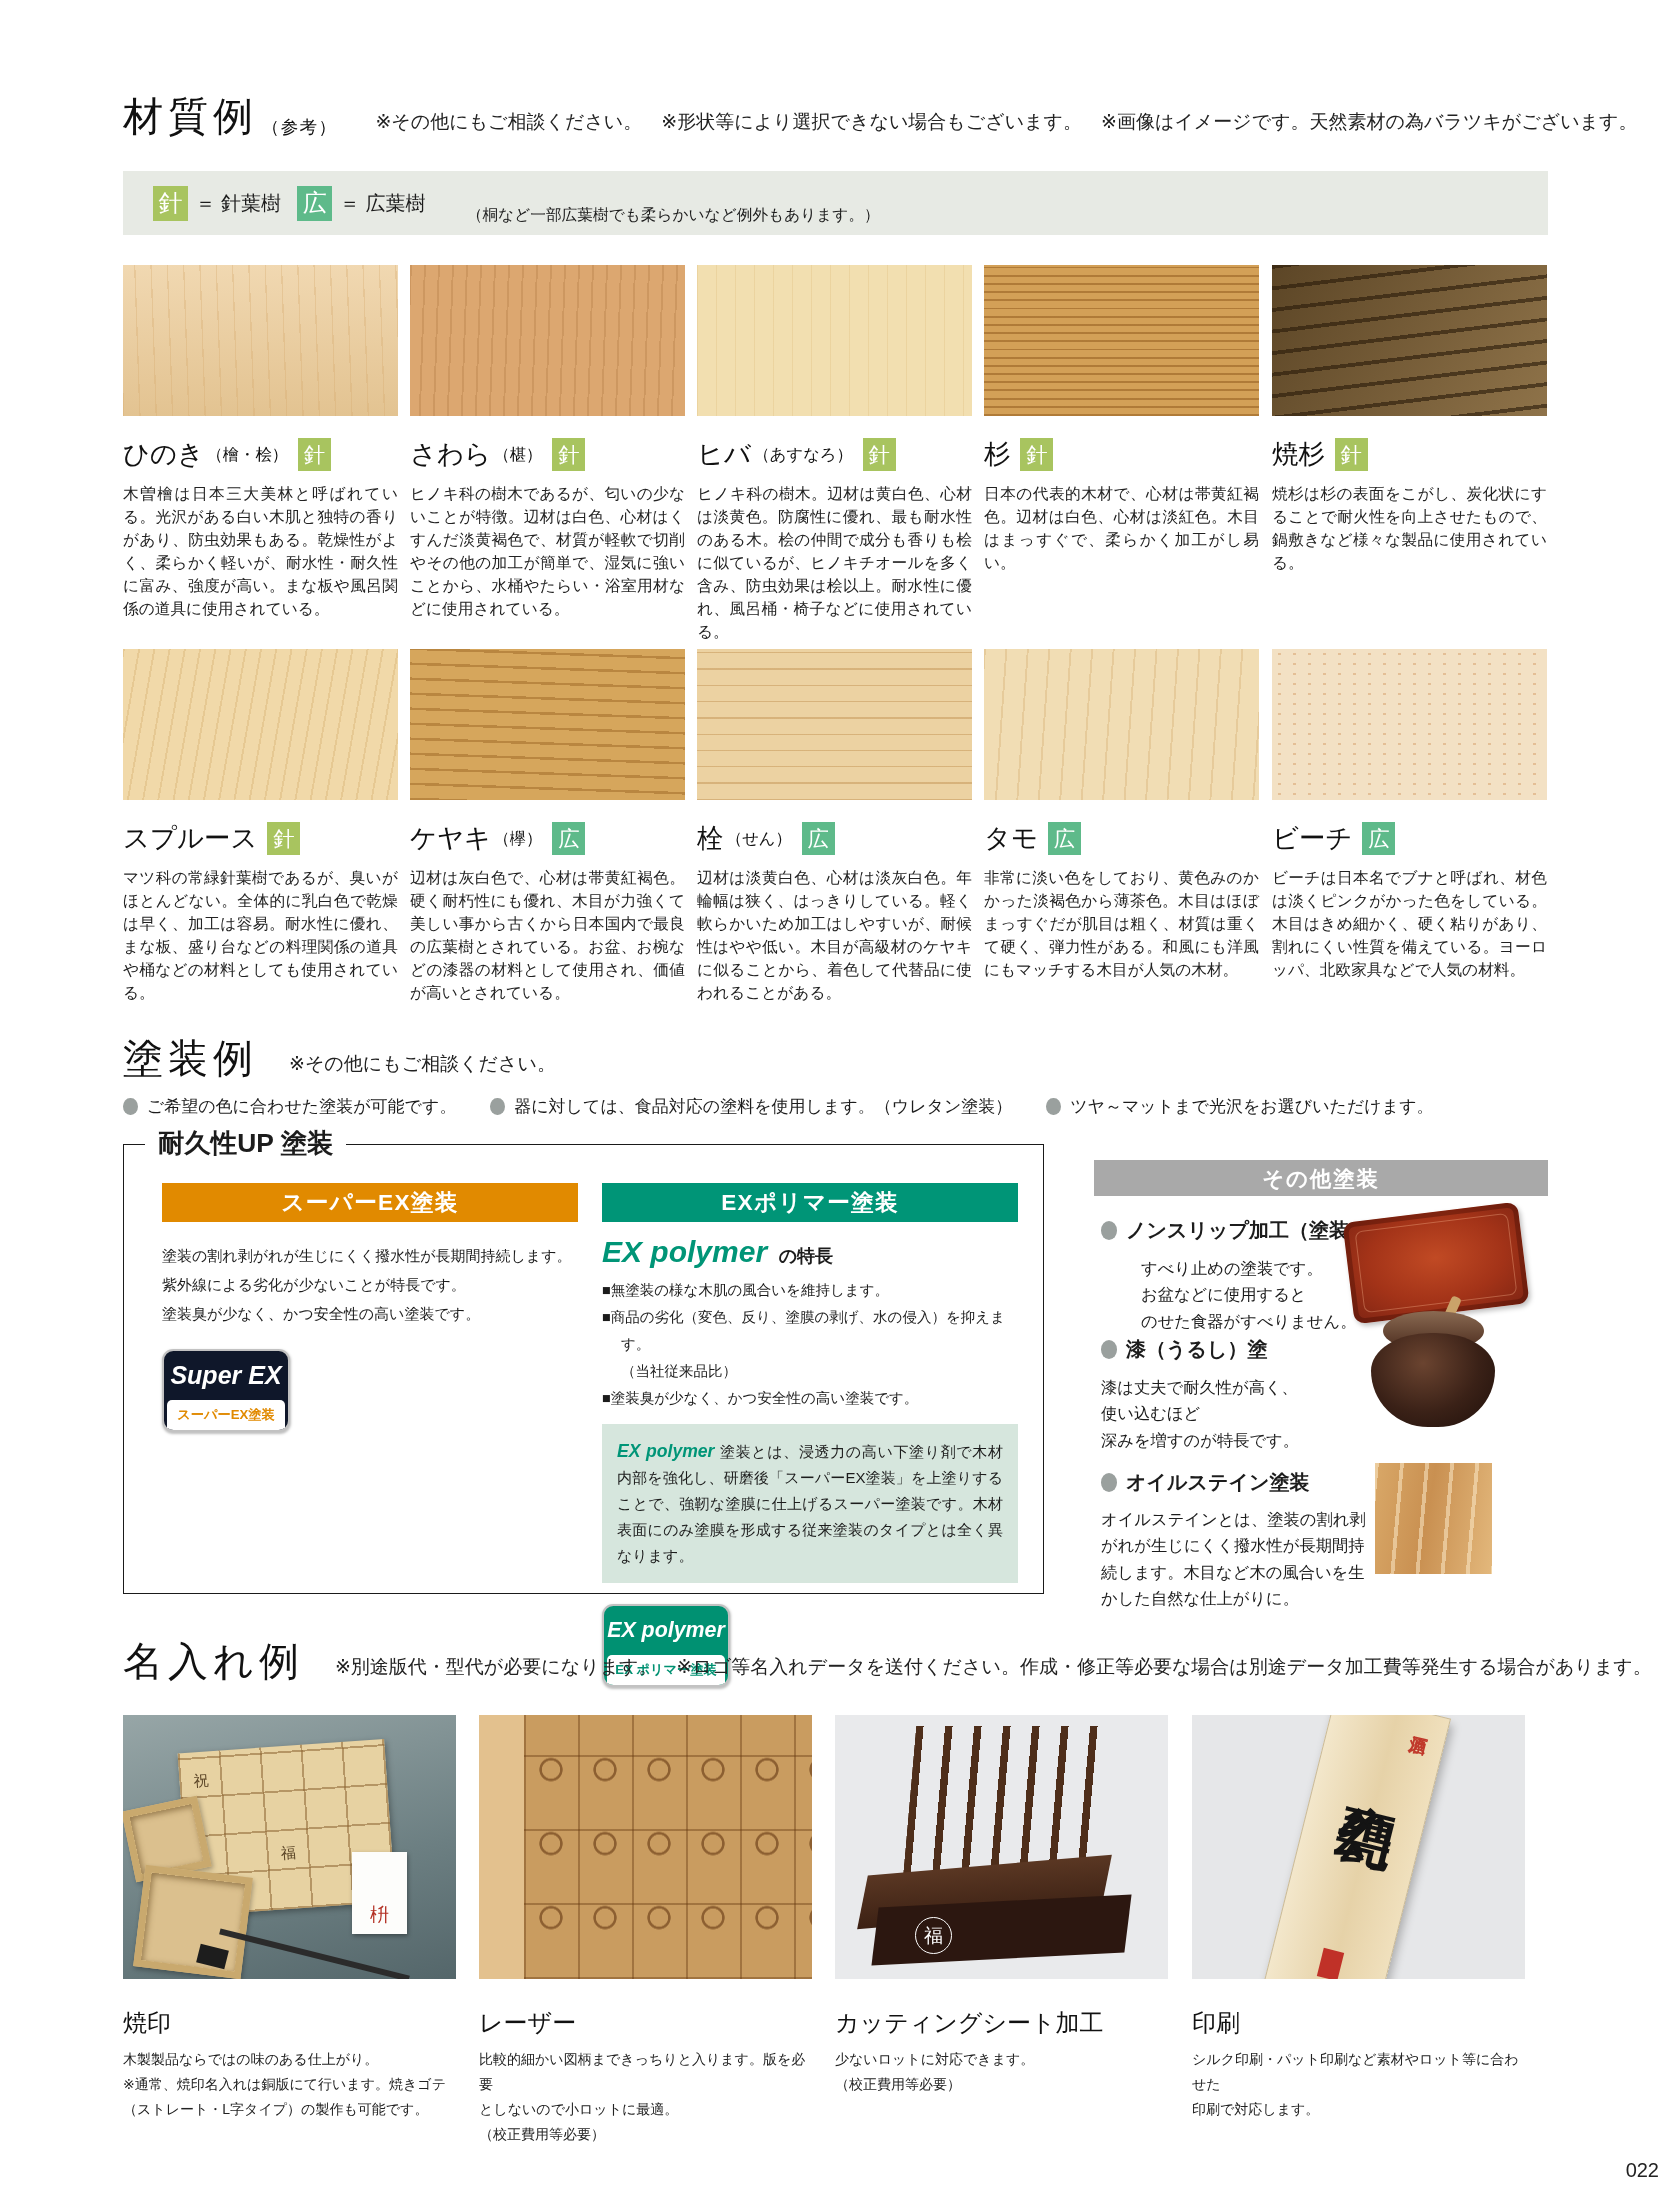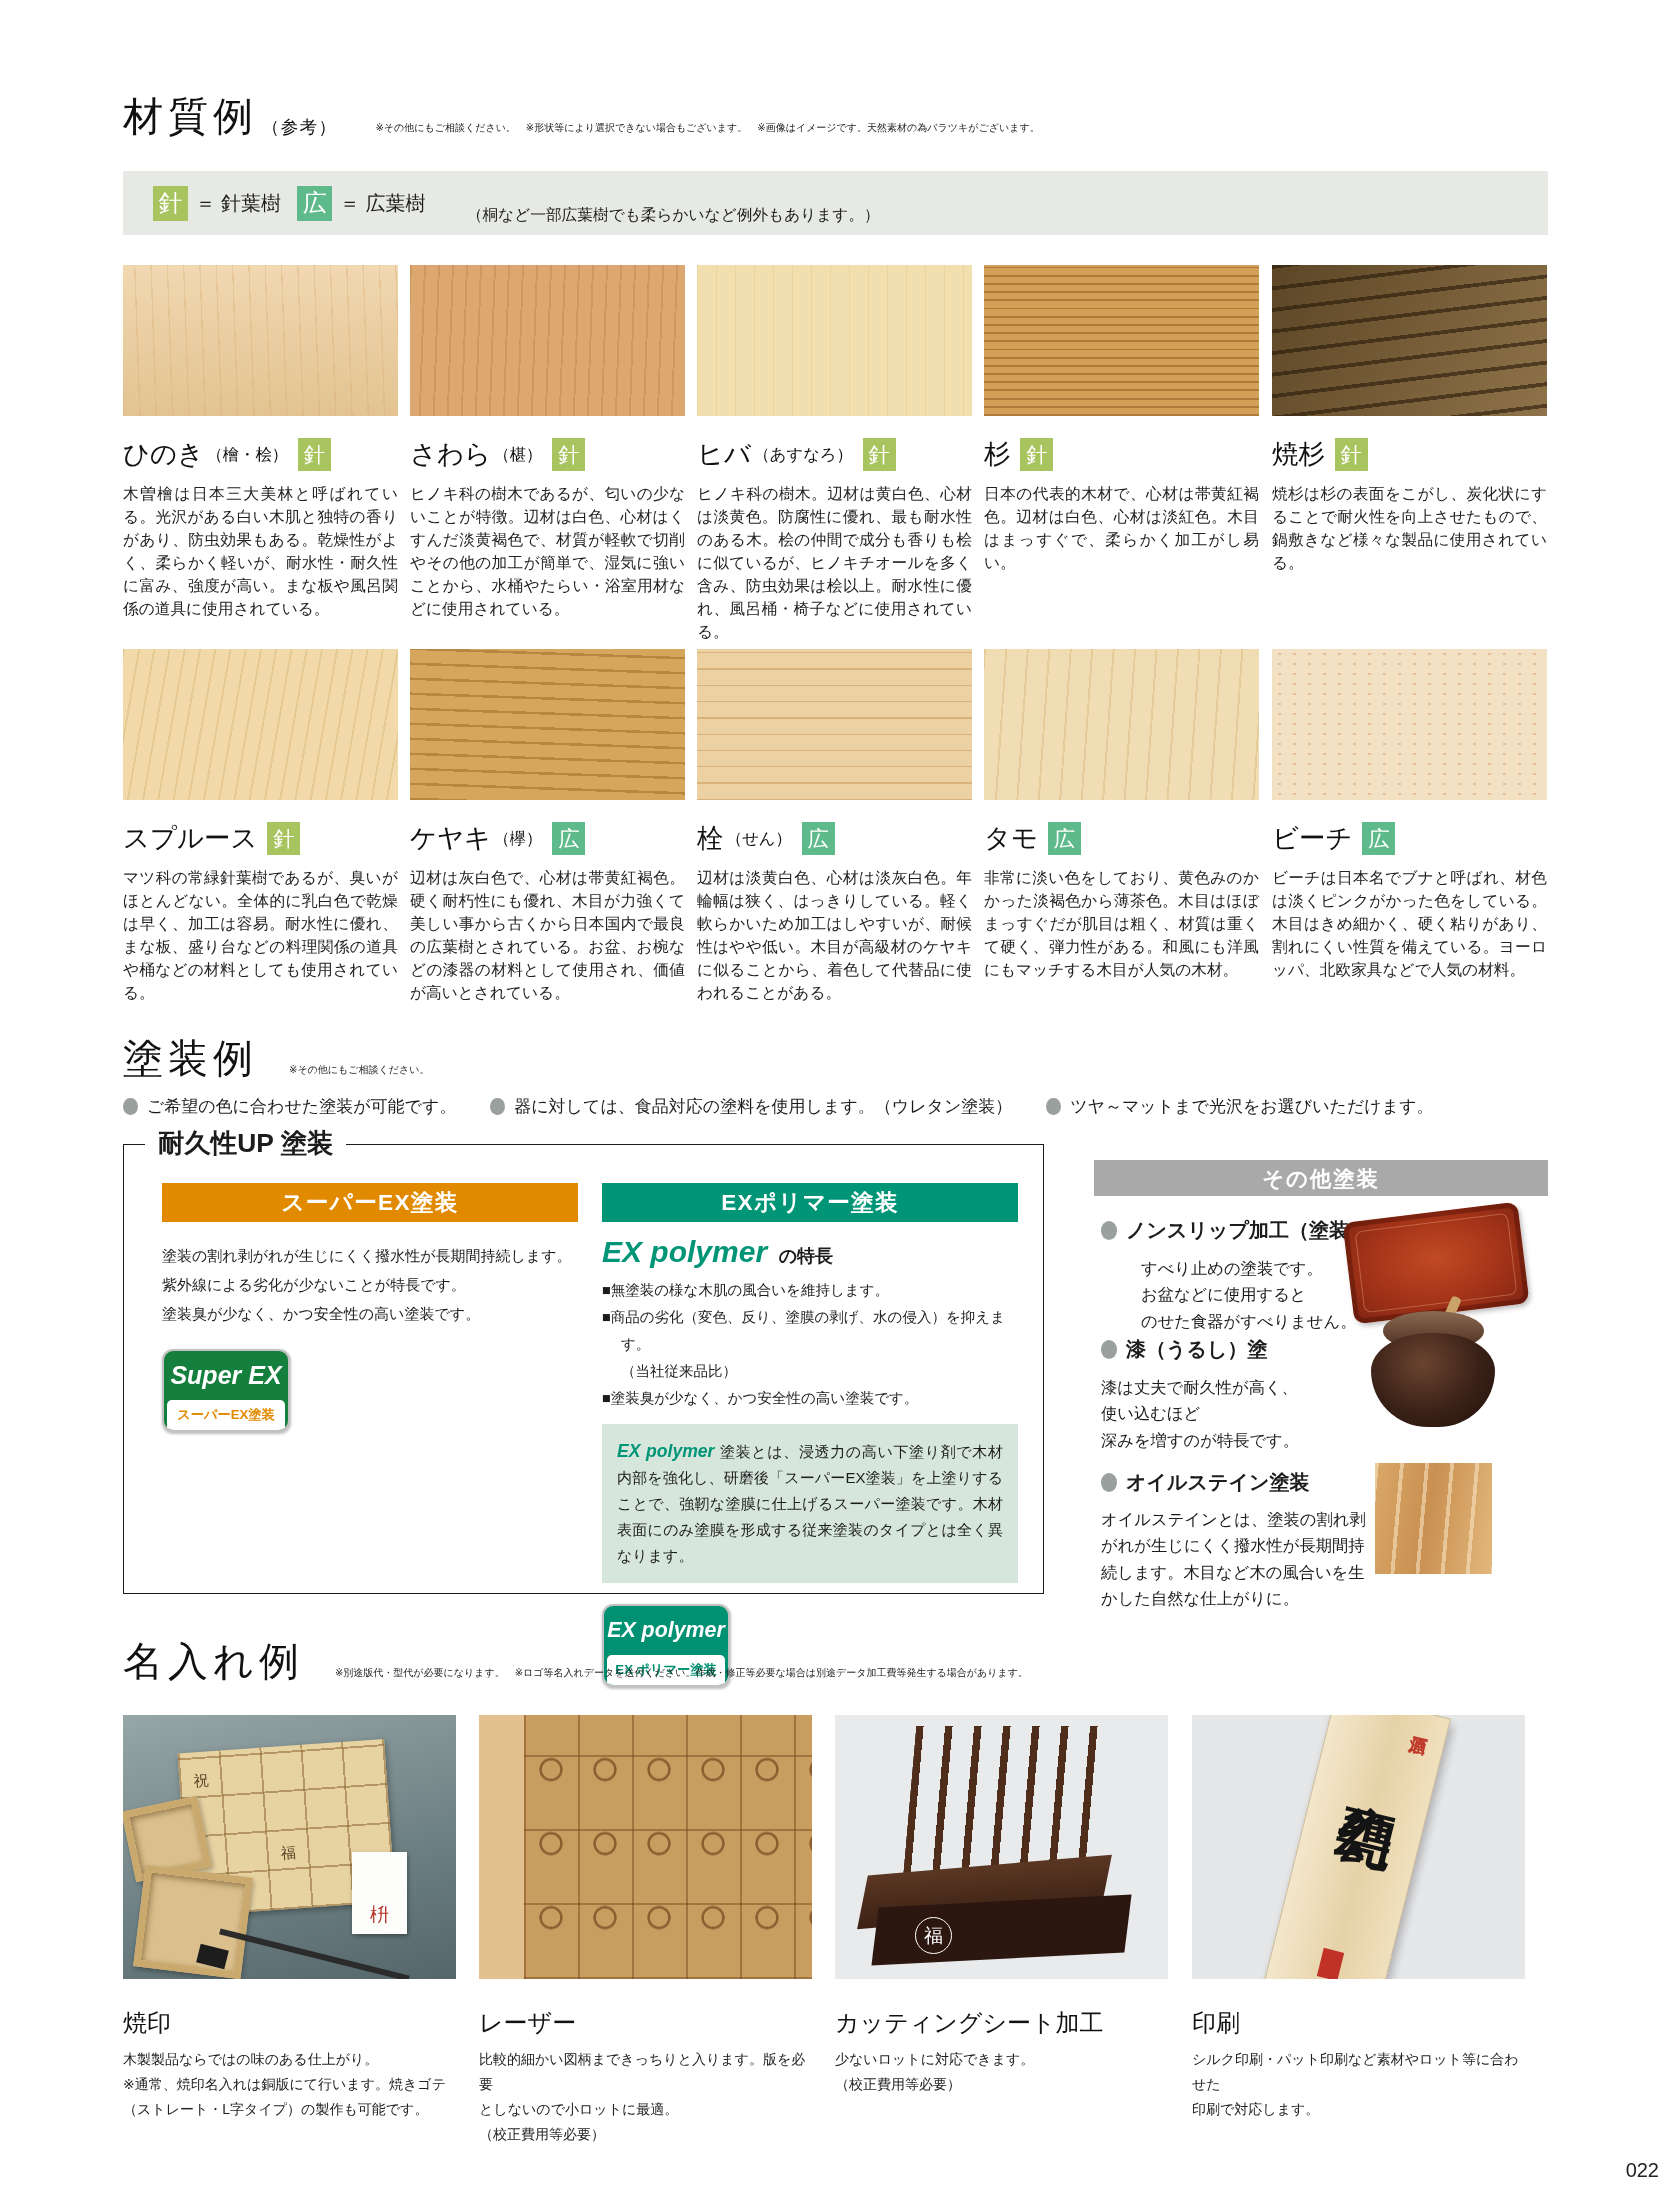--- a/index.html
+++ b/index.html
@@ -4,21 +4,21 @@
 <style>
   html,body{margin:0;padding:0;background:#fff;}
   body{font-family:"Liberation Sans","DejaVu Sans",sans-serif;color:#1c1c1c;}
   #page{position:relative;width:1670px;height:2205px;background:#fff;overflow:hidden;}
   .abs{position:absolute;}
   .preline{white-space:pre-line;}
 
   
   .sec-title{font-family:"Liberation Serif","DejaVu Serif",serif;font-size:40px;letter-spacing:5px;color:#111;}
   .sec-suffix{font-family:"Liberation Serif","DejaVu Serif",serif;font-size:17.6px;letter-spacing:1.3px;color:#111;}
-  .sec-note{font-size:10px;color:#222;}
+  .sec-note{font-size:19px;color:#222;}
 
   
   .legend{left:123px;top:171px;width:1425px;height:64px;background:#e7eae4;display:flex;align-items:center;}
   .lg-badge{display:inline-flex;align-items:center;justify-content:center;width:35px;height:35px;color:#fff;
             font-family:"Liberation Serif","DejaVu Serif",serif;font-size:24px;}
   .b-soft{background:#a8c45f;}
   .b-hard{background:#5eba8a;}
   .lg-eq{font-size:20px;margin:0 16.3px 0 7.5px;}
   .lg-text{font-size:15.7px;line-height:23px;margin-left:25px;}
 
@@ -52,21 +52,21 @@
   .col{position:absolute;top:38px;width:416px;}
   .colL{left:38px;}
   .colR{left:478px;}
   .hbar{height:39px;display:flex;align-items:center;justify-content:center;color:#fff;font-size:22.6px;font-weight:bold;letter-spacing:1.3px;}
   .hbar-orange{background:#e18a00;}
   .hbar-green{background:#009577;}
   .superex-desc{margin-top:19px;font-size:15px;line-height:29px;}
   .stamp{margin-top:21.4px;width:124px;height:79px;border:2.5px solid #c2c2c2;border-radius:11.3px;overflow:hidden;box-shadow:0.6px 1.3px 2.5px rgba(0,0,0,.25);}
   .stamp-top{height:49px;display:flex;align-items:center;justify-content:center;color:#fff;font-style:italic;font-weight:bold;font-size:25px;}
   .stamp-bottom{height:30px;margin:0 3.1px;background:#fff;border-radius:5px 5px 0 0;display:flex;align-items:center;justify-content:center;font-size:13.2px;font-weight:bold;}
-  .st-orange{background:#15803d;}
+  .st-orange{background:#0f172a;}
   .st-orange .stamp-bottom{color:#e18a00;}
   .st-green{background:#009172;}
   .st-green .stamp-bottom{color:#009172;}
   .exp-head{margin-top:12.6px;}
   .exp-brand{color:#009577;font-style:italic;font-weight:bold;font-size:30px;}
   .exp-suffix{font-size:18px;font-weight:bold;margin-left:8.8px;}
   .features{margin-top:8.8px;font-size:14.5px;line-height:27px;}
   .feat{text-indent:-19px;padding-left:19px;white-space:pre-line;}
   .infobox{margin-top:11.3px;background:#d6e6dd;padding:14px 15px;font-size:15px;line-height:26px;text-align:justify;}
   .info-brand{color:#009577;font-style:italic;font-weight:bold;font-size:17.6px;margin-right:5px;}

